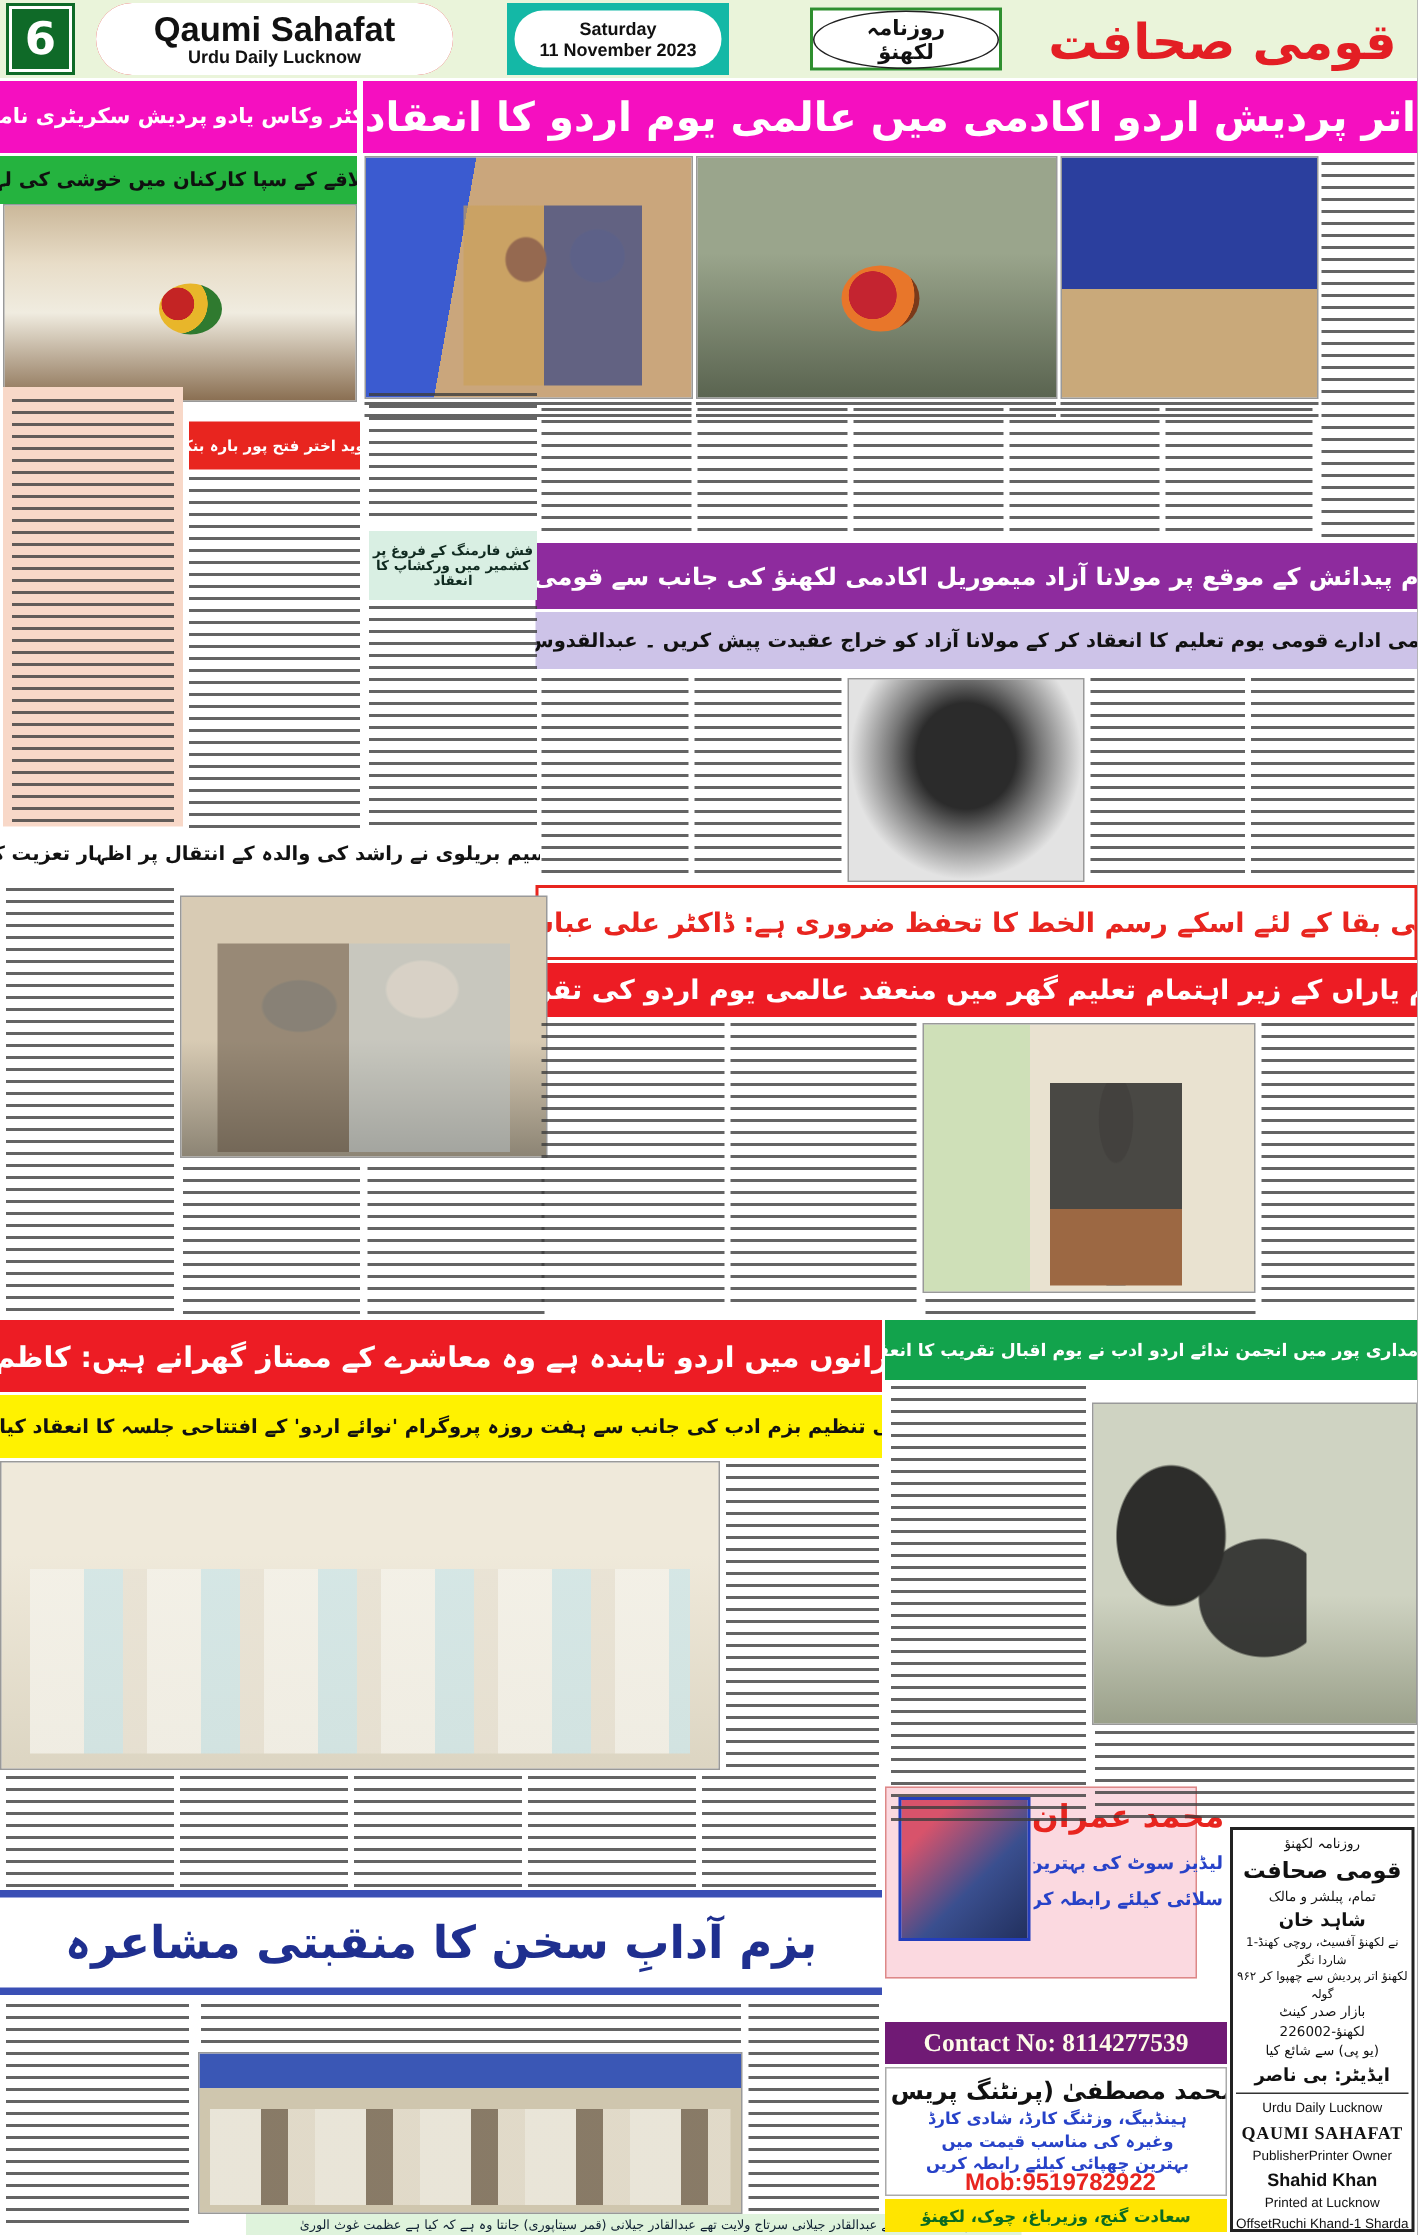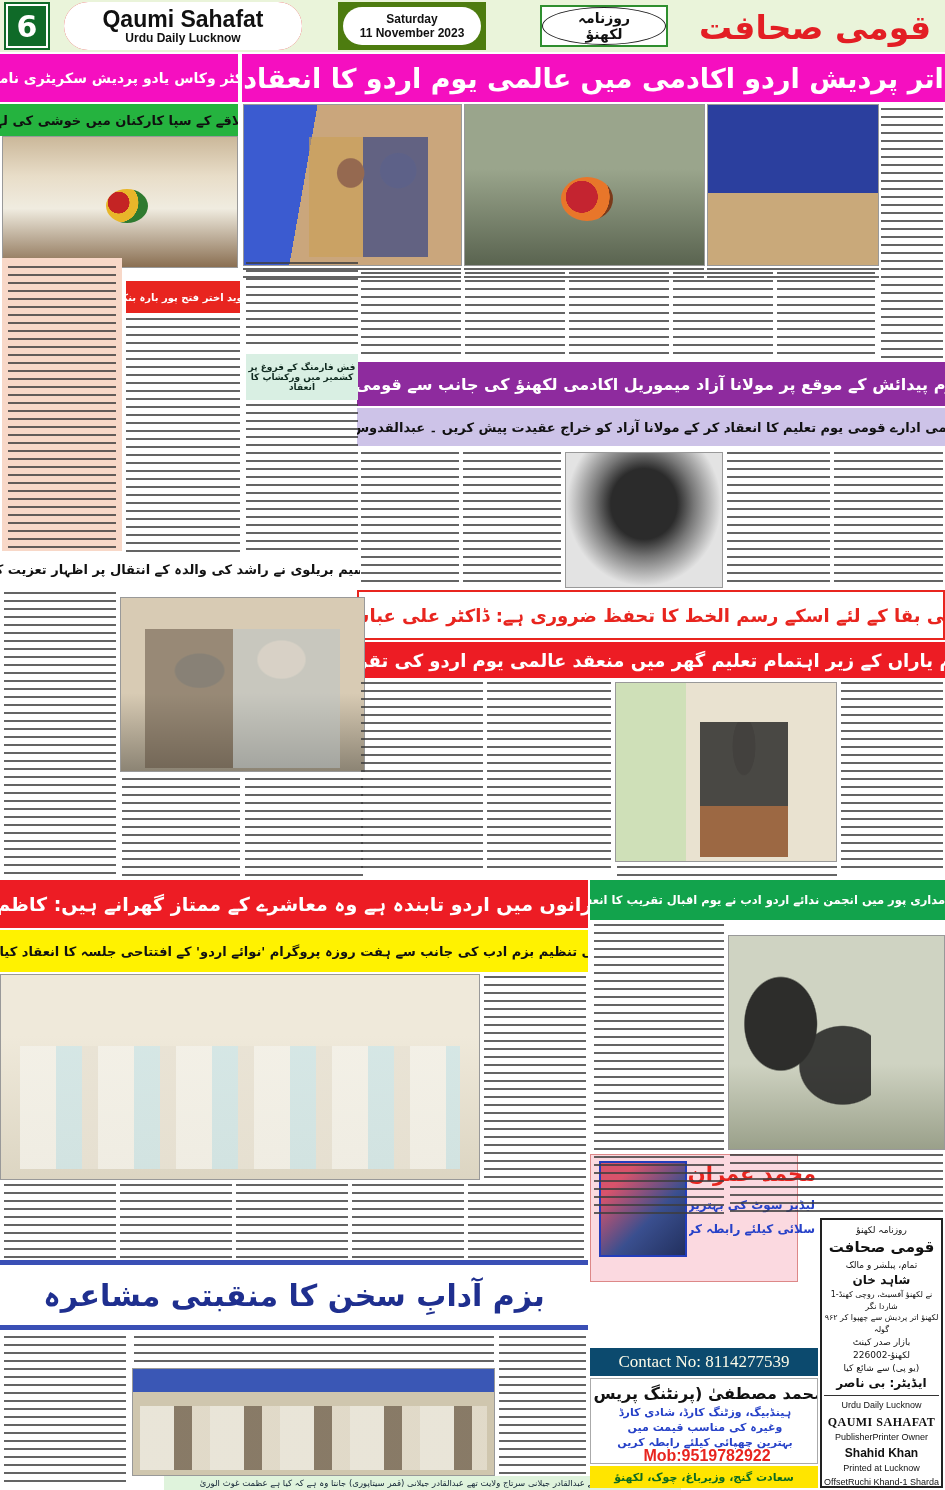--- a/index.html
+++ b/index.html
@@ -11,21 +11,21 @@
   .nowrap{white-space:nowrap;overflow:hidden;}
   .sim{background-image:repeating-linear-gradient(to bottom,#3d3d3d 0px,#3d3d3d 2px,transparent 2px,transparent 8px);opacity:.8;}
 
   
   .hdr{background:#eaf4da;}
   .pagebox{background:#0f6a28;color:#fff;font-weight:bold;font-size:30px;border:2px solid #fff;outline:2px solid #0f6a28;}
   .qbox{background:#e02020;border-radius:26px;}
   .qinner{background:#fff;border-radius:24px;width:100%;height:100%;display:flex;flex-direction:column;align-items:center;justify-content:center;}
   .qtitle{font-family:"Liberation Sans",sans-serif;font-weight:bold;font-size:23px;color:#111;line-height:1.05;}
   .qsub{font-family:"Liberation Sans",sans-serif;font-weight:bold;font-size:12px;color:#111;}
-  .datebox{background:#4d7c0f;}
+  .datebox{background:#14b8a6;}
   .dateinner{background:#fff;border-radius:22px;width:calc(100% - 10px);height:calc(100% - 10px);margin:5px;display:flex;flex-direction:column;align-items:center;justify-content:center;font-family:"Liberation Sans",sans-serif;color:#111;}
   .dl1{font-size:12px;font-weight:bold;}
   .dl2{font-size:12px;font-weight:bold;}
   .edbox{background:#fff;border:2px solid #2f8f2f;}
   .edinner{border:1px solid #222;border-radius:50%;padding:2px 14px;font-size:14px;font-weight:bold;color:#111;}
   .mast-ur{color:#e31e24;font-weight:bold;font-size:33px;}
 
   
   .magenta{background:#f50fc0;color:#fff;font-weight:bold;}
   .greenbar{background:#25b33f;color:#101010;font-weight:bold;}
@@ -69,21 +69,21 @@
   .p10::after{content:"";position:absolute;left:2%;top:35%;width:96%;height:60%;
      background:repeating-linear-gradient(90deg,#f4f2ea 0 34px,#6a5a48 34px 52px,#e8e2d4 52px 70px);opacity:.7;}
   .p11{background:linear-gradient(135deg,#d8536b 0 20%,#3a4f8f 60%,#22305e 100%);border:2px solid #233dbb;}
 
   .capbar{background:#dff3dc;color:#123;font-size:8.5px;}
 
   
   .adpink{background:#fbd9e0;border:1px solid #d88;}
   .adname{color:#e8251f;font-weight:bold;font-size:21px;}
   .adblue{color:#2742c8;font-weight:bold;font-size:12px;line-height:1.7;}
-  .contactbar{background:#0c4a6e;color:#fdfbe8;font-family:"Liberation Serif",serif;font-size:17px;}
+  .contactbar{background:#701a75;color:#fdfbe8;font-family:"Liberation Serif",serif;font-size:17px;font-weight:bold;}
   .mustafa{background:#fff;border:1px solid #aaa;}
   .mname{color:#111;font-weight:bold;font-size:16px;}
   .mblue{color:#2742c8;font-weight:bold;font-size:11px;line-height:1.55;}
   .mred{color:#e8251f;font-weight:bold;font-size:16px;font-family:"Liberation Sans",sans-serif;}
   .ystrip{background:#ffe500;color:#0d6b21;font-weight:bold;font-size:11px;}
 
   
   .imprint{background:#fff;border:2px solid #222;font-family:"Liberation Sans",sans-serif;}
   .imp-u{font-size:9px;color:#111;text-align:center;line-height:1.45;}
   .imp-u .big{font-size:15px;font-weight:bold;}
@@ -146,21 +146,21 @@
   <div class="abs yellowbar center urdu nowrap" style="left:0;top:930px;width:588px;height:42px;font-size:13px;">ادبی تنظیم بزم ادب کی جانب سے ہفت روزہ پروگرام 'نوائے اردو' کے افتتاحی جلسہ کا انعقاد کیا گیا</div>
   <div class="abs ph p8" style="left:0;top:974px;width:480px;height:206px;"></div>
 
   <div class="abs greenbar2 center urdu nowrap" style="left:590px;top:880px;width:355px;height:40px;font-size:11.5px;">تہائی مداری پور میں انجمن ندائے اردو ادب نے یوم اقبال تقریب کا انعقاد کیا</div>
   <div class="abs ph p9" style="left:728px;top:935px;width:217px;height:215px;"></div>
 
   <div class="abs navyhead center urdu nowrap" style="left:0;top:1260px;width:588px;height:70px;font-size:30px;">بزم آدابِ سخن کا منقبتی مشاعرہ</div>
   <div class="abs ph p10" style="left:132px;top:1368px;width:363px;height:108px;"></div>
   <div class="abs capbar center urdu nowrap" style="left:132px;top:1476px;width:517px;height:14px;margin-left:32px;">پابند شریعت تھے عبدالقادر جیلانی      سرتاج ولایت تھے عبدالقادر جیلانی      (قمر سیتاپوری)      جانتا وہ ہے کہ کیا ہے عظمت غوث الوریٰ</div>
 
-  <div class="abs adpink" style="left:590px;top:1154px;width:208px;height:128px;">
+  <div class="abs adpink" style="left:590px;top:1191px;width:208px;height:128px;">
     <div class="abs ph p11" style="left:8px;top:6px;width:88px;height:96px;"></div>
     <div class="abs adname urdu nowrap center" style="left:98px;top:4px;width:126px;height:30px;">محمد عمران</div>
     <div class="abs adblue urdu nowrap" style="left:98px;top:40px;width:126px;height:22px;text-align:center;">لیڈیز سوٹ کی بہترین</div>
     <div class="abs adblue urdu nowrap" style="left:98px;top:64px;width:126px;height:22px;text-align:center;">سلائی کیلئے رابطہ کریں</div>
   </div>
   <div class="abs contactbar center" style="left:590px;top:1348px;width:228px;height:28px;">Contact No:  8114277539</div>
   <div class="abs mustafa" style="left:590px;top:1378px;width:228px;height:86px;">
     <div class="abs mname urdu nowrap center" style="left:2px;top:2px;width:224px;height:24px;">محمد مصطفیٰ (پرنٹنگ پریس)</div>
     <div class="abs mblue urdu nowrap center" style="left:2px;top:26px;width:224px;height:15px;">ہینڈبیگ، وزٹنگ کارڈ، شادی کارڈ</div>
     <div class="abs mblue urdu nowrap center" style="left:2px;top:41px;width:224px;height:15px;">وغیرہ کی مناسب قیمت میں</div>

